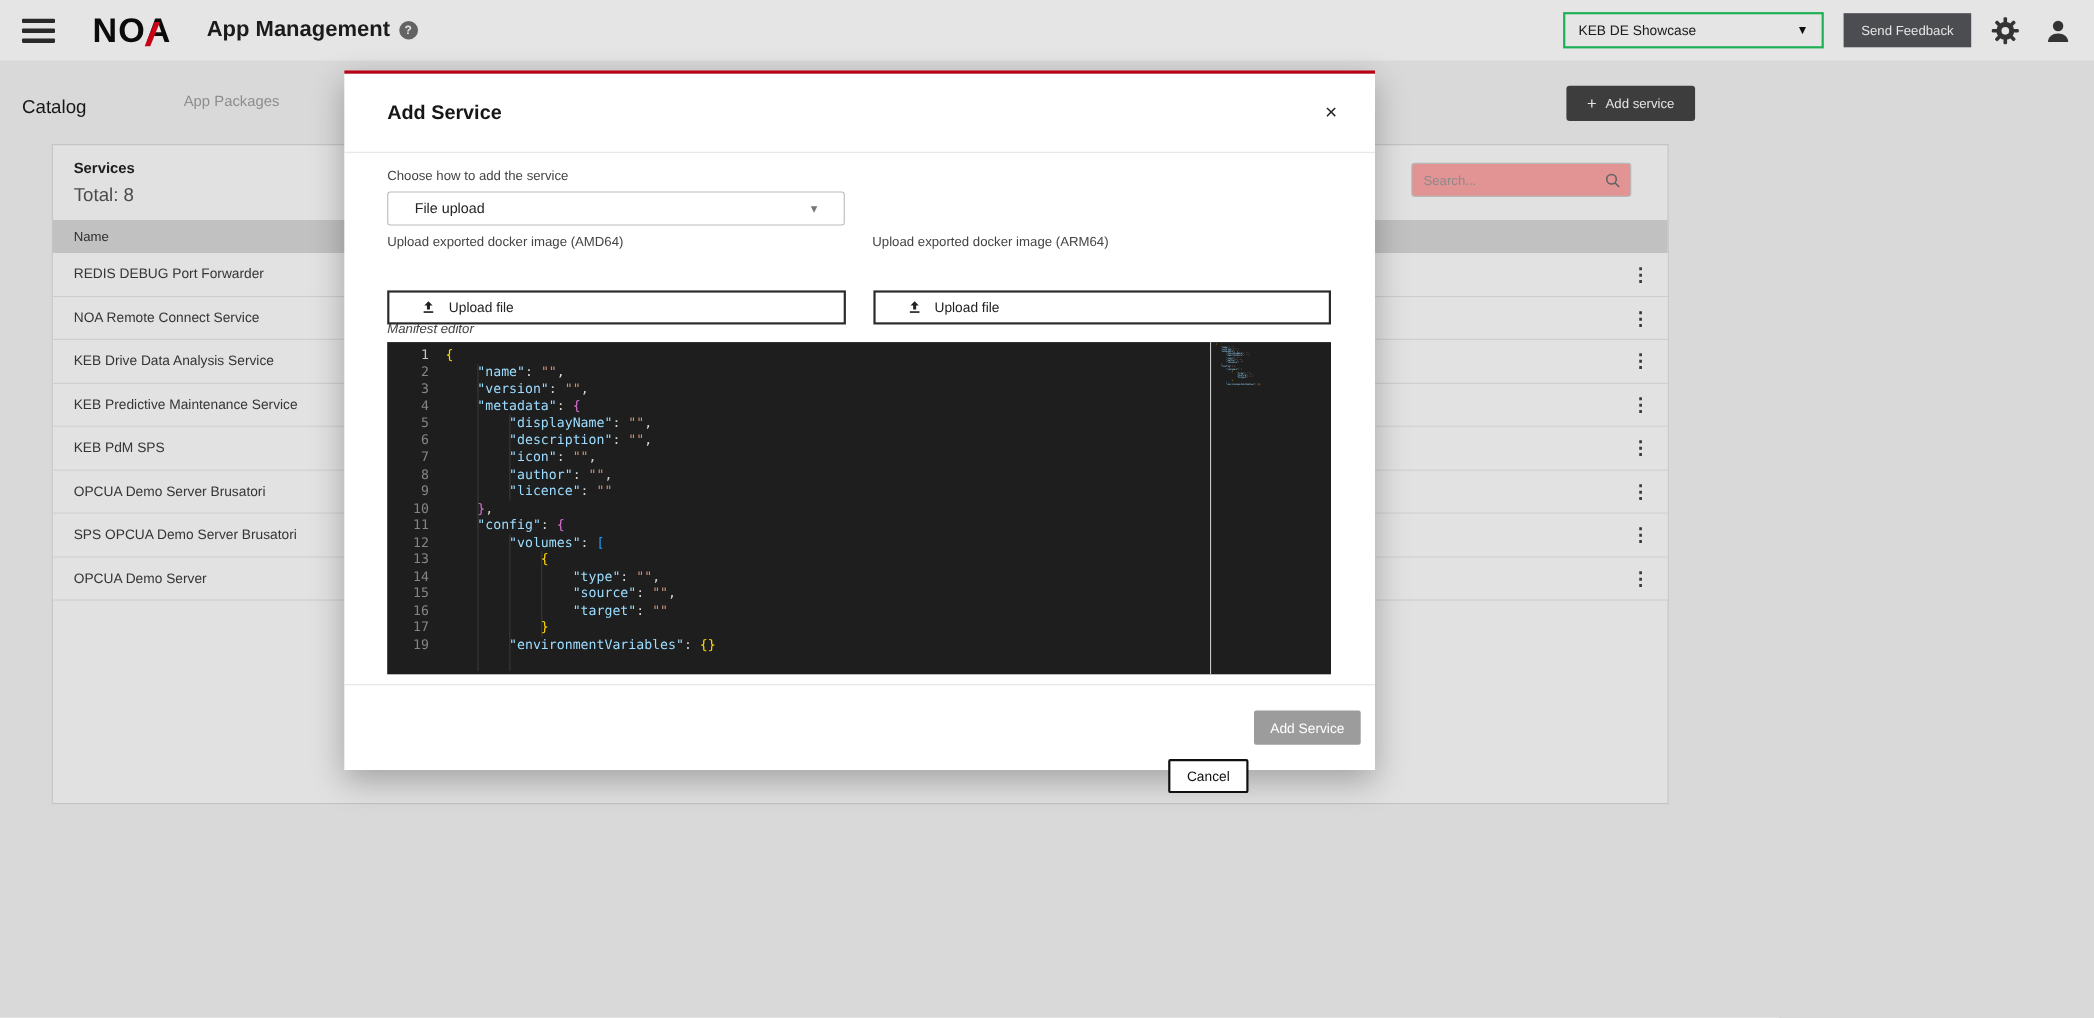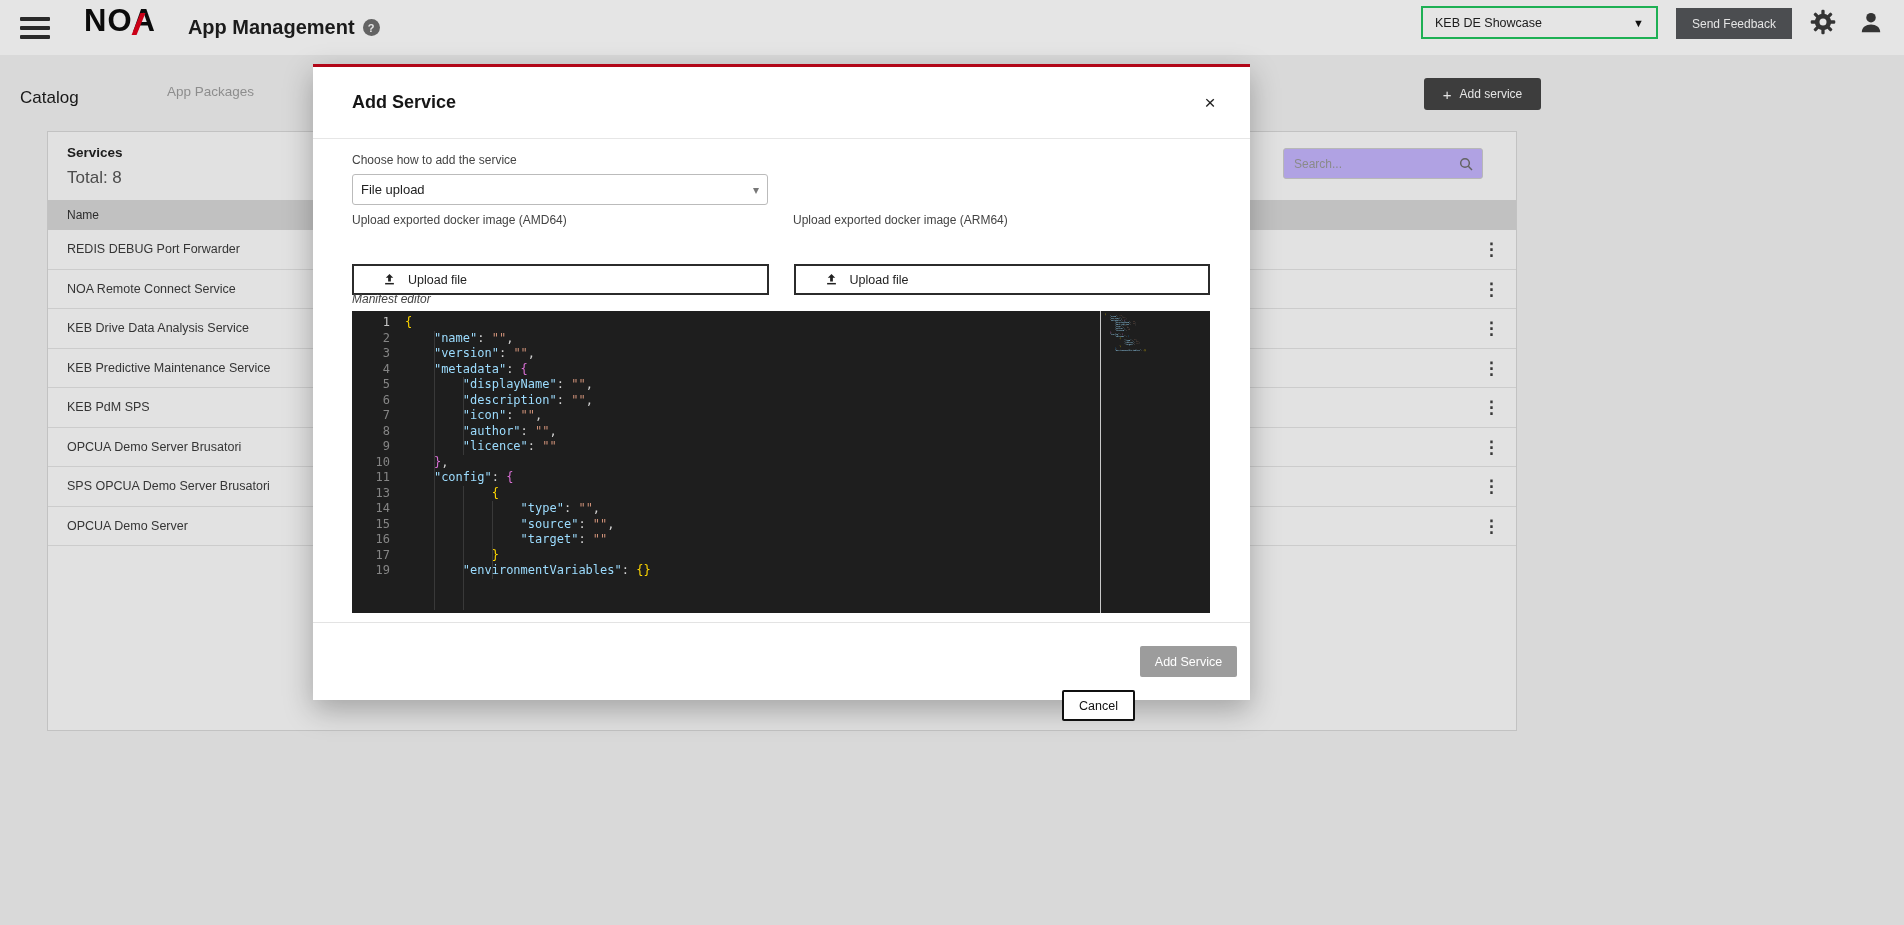--- a/index.html
+++ b/index.html
@@ -1,20 +1,20 @@
 <!DOCTYPE html>
 <html><head>
 <meta charset="utf-8">
 <style>
   * { margin:0; padding:0; box-sizing:border-box; }
   html,body { width:1904px; height:925px; overflow:hidden; }
   body { background:#f2f2f2; font-family:"Liberation Sans", sans-serif; color:#222; position:relative; }
 
   
-  .topbar { position:absolute; left:0; top:0; right:0; height:55px; background:#fff; display:flex; align-items:flex-end; padding:16px 16px; z-index:1; }
+  .topbar { position:absolute; left:0; top:0; right:0; height:55px; background:#fff; display:flex; align-items:center; padding:16px 16px; z-index:1; }
   .hamburger { width:30px; height:22px; display:flex; flex-direction:column; justify-content:space-between; cursor:pointer; margin-left:4px; }
   .hamburger span { display:block; height:4px; background:#2e2e2e; border-radius:1px; }
   .logo { margin-left:34px; font-weight:bold; font-size:31px; letter-spacing:1px; color:#0d0d0d; display:flex; align-items:center; }
   .logo .a { position:relative; display:inline-block; }
   .logo .a::after { content:""; position:absolute; left:3px; bottom:4px; width:5px; height:22px; background:#e2001a; transform:skewX(-22deg); }
   .app-title { margin-left:32px; font-size:20px; font-weight:bold; color:#1f1f1f; display:flex; align-items:center; gap:8px; }
   .help-badge { width:17px; height:17px; border-radius:50%; background:#6f6f6f; color:#fff; font-size:11px; font-weight:bold; display:flex; align-items:center; justify-content:center; }
   .topbar-spacer { flex:1; }
   .env-select { width:237px; height:33px; border:2px solid #22c55e; background:#fff; display:flex; align-items:center; padding:0 12px; font-size:12.5px; color:#222; cursor:pointer; }
   .env-select .arrow { margin-left:auto; font-size:11px; color:#111; }
@@ -25,21 +25,21 @@
   .page-heading { position:absolute; left:20px; top:88px; font-size:17px; font-weight:normal; color:#1a1a1a; }
   .tabs { position:absolute; left:140px; top:70px; height:46px; display:flex;gap:48px; }
   .tab { padding:0 27px; line-height:44px; font-size:13.5px; color:#9e9e9e; cursor:pointer; }
   .tab.active { color:#222; font-weight:bold; border-bottom:4px solid #3a3a3a; }
   .add-service-btn { position:absolute; left:1424px; top:78px; width:117px; height:32px; background:#454545; color:#fff; border:none; border-radius:3px; font-size:12px; font-family:inherit; display:flex; align-items:center; justify-content:center; gap:8px; cursor:pointer; }
   .add-service-btn .plus { font-size:15px; line-height:1; }
 
   .table-card { position:absolute; left:47px; top:131px; width:1470px; height:600px; background:#fbfbfb; border:1px solid #d8d8d8; }
   .tbl-title { position:absolute; left:19px; top:13px; font-size:13.5px; font-weight:bold; color:#222; }
   .tbl-total { position:absolute; left:19px; top:36px; font-size:17px; color:#555; }
-  .search-box { position:absolute; right:33px; top:16px; width:200px; height:31px; border:1px solid #ccc; border-radius:3px; background:#c4b5fd; display:flex; align-items:center; padding:0 8px 0 10px; }
+  .search-box { position:absolute; right:33px; top:16px; width:200px; height:31px; border:1px solid #ccc; border-radius:3px; background:#fca5a5; display:flex; align-items:center; padding:0 8px 0 10px; }
   .search-box input { flex:1; border:none; outline:none; font-size:12px; color:#444; font-family:inherit; background:transparent; }
   .search-box input::placeholder { color:#9a9a9a; }
   .tbl-header { position:absolute; left:0; right:0; top:68px; height:30px; background:#d7d7d7; line-height:30px; padding-left:19px; font-size:12px; color:#333; }
   .svc-rows { position:absolute; left:0; right:0; top:98px; }
   .svc-row { position:relative; height:39.5px; border-bottom:1px solid #e4e4e4; background:#fcfcfc; }
   .svc-name { position:absolute; left:19px; top:0; line-height:39.5px; font-size:12.5px; color:#3c3c3c; }
   .kebab { position:absolute; right:16px; top:0; line-height:39.5px; font-size:17px; color:#3f3f3f; cursor:pointer; font-weight:bold; }
 
   
   .overlay { position:absolute; inset:0; background:rgba(0,0,0,0.10); z-index:5; }
@@ -47,21 +47,21 @@
   .modal-header { position:relative; height:72px; border-bottom:1px solid #e6e6e6; }
   .modal-title { position:absolute; left:39px; top:25px; font-size:18px; font-weight:bold; color:#161616; }
   .modal-close { position:absolute; right:26px; top:22px; width:28px; height:28px; background:none; border:none; font-size:19px; color:#222; cursor:pointer; font-family:inherit; }
 
   .field-label { position:absolute; font-size:12px; color:#444; }
   .lbl-choose { left:39px; top:86px; }
   .lbl-amd64 { left:39px; top:146px; }
   .lbl-arm64 { left:480px; top:146px; }
   .lbl-manifest { left:39px; top:225px;font-style:italic; }
 
-  .method-select { position:absolute; left:39px; top:107px; width:416px; height:31px; border:1px solid #bbb; border-radius:3px; background:#fff; display:flex; align-items:center; padding:0 8px; font-size:13px; color:#222; cursor:pointer; }
+  .method-select { position:absolute; left:39px; top:107px; width:416px; height:31px; border:1px solid #bbb; border-radius:3px; background:#fff; display:flex; align-items:center; padding:0 24px; font-size:13px; color:#222; cursor:pointer; }
   .method-select .arrow { margin-left:auto; color:#777; font-size:12px; }
 
   .upload-row { position:absolute; left:39px; top:166px; width:858px; display:flex; gap:25px;margin-top:31px; }
   .upload-btn { flex:1; height:31px; background:#fff; border:2px solid #2b2b2b; display:flex; align-items:center; gap:11px; padding-left:28px; font-size:12.5px; color:#222; font-family:inherit; cursor:pointer; }
 
   .editor { position:absolute; left:39px; top:244px; width:858px; height:302px; background:#1e1e1e; font-family:"DejaVu Sans Mono", monospace; font-size:12px; overflow:hidden; cursor:text; }
   .ed-lines { position:absolute; left:0; top:4px; right:112px; }
   .ed-line { display:flex; height:15.5px; line-height:15.5px; white-space:pre; }
   .ed-ln { flex:0 0 38px; width:38px; text-align:right; color:#858585; }
   .ed-line:first-child .ed-ln { color:#c6c6c6; }
@@ -238,20 +238,21 @@
         <div class="ed-line"><span class="ed-ln">2</span><span class="ed-code"><span class="c-p">    </span><span class="c-k">"name"</span><span class="c-p">: </span><span class="c-s">""</span><span class="c-p">,</span></span></div>
         <div class="ed-line"><span class="ed-ln">3</span><span class="ed-code"><span class="c-p">    </span><span class="c-k">"version"</span><span class="c-p">: </span><span class="c-s">""</span><span class="c-p">,</span></span></div>
         <div class="ed-line"><span class="ed-ln">4</span><span class="ed-code"><span class="c-p">    </span><span class="c-k">"metadata"</span><span class="c-p">: </span><span class="c-b2">{</span></span></div>
         <div class="ed-line"><span class="ed-ln">5</span><span class="ed-code"><span class="c-p">        </span><span class="c-k">"displayName"</span><span class="c-p">: </span><span class="c-s">""</span><span class="c-p">,</span></span></div>
         <div class="ed-line"><span class="ed-ln">6</span><span class="ed-code"><span class="c-p">        </span><span class="c-k">"description"</span><span class="c-p">: </span><span class="c-s">""</span><span class="c-p">,</span></span></div>
         <div class="ed-line"><span class="ed-ln">7</span><span class="ed-code"><span class="c-p">        </span><span class="c-k">"icon"</span><span class="c-p">: </span><span class="c-s">""</span><span class="c-p">,</span></span></div>
         <div class="ed-line"><span class="ed-ln">8</span><span class="ed-code"><span class="c-p">        </span><span class="c-k">"author"</span><span class="c-p">: </span><span class="c-s">""</span><span class="c-p">,</span></span></div>
         <div class="ed-line"><span class="ed-ln">9</span><span class="ed-code"><span class="c-p">        </span><span class="c-k">"licence"</span><span class="c-p">: </span><span class="c-s">""</span></span></div>
         <div class="ed-line"><span class="ed-ln">10</span><span class="ed-code"><span class="c-p">    </span><span class="c-b2">}</span><span class="c-p">,</span></span></div>
         <div class="ed-line"><span class="ed-ln">11</span><span class="ed-code"><span class="c-p">    </span><span class="c-k">"config"</span><span class="c-p">: </span><span class="c-b2">{</span></span></div>
+        <div class="ed-line"><span class="ed-ln">12</span><span class="ed-code"><span class="c-p">        </span><span class="c-k">"volumes"</span><span class="c-p">: </span><span class="c-b3">[</span></span></div>
         <div class="ed-line"><span class="ed-ln">13</span><span class="ed-code"><span class="c-p">            </span><span class="c-b1">{</span></span></div>
         <div class="ed-line"><span class="ed-ln">14</span><span class="ed-code"><span class="c-p">                </span><span class="c-k">"type"</span><span class="c-p">: </span><span class="c-s">""</span><span class="c-p">,</span></span></div>
         <div class="ed-line"><span class="ed-ln">15</span><span class="ed-code"><span class="c-p">                </span><span class="c-k">"source"</span><span class="c-p">: </span><span class="c-s">""</span><span class="c-p">,</span></span></div>
         <div class="ed-line"><span class="ed-ln">16</span><span class="ed-code"><span class="c-p">                </span><span class="c-k">"target"</span><span class="c-p">: </span><span class="c-s">""</span></span></div>
         <div class="ed-line"><span class="ed-ln">17</span><span class="ed-code"><span class="c-p">            </span><span class="c-b1">}</span></span></div>
         <div class="ed-line"><span class="ed-ln">19</span><span class="ed-code"><span class="c-p">        </span><span class="c-k">"environmentVariables"</span><span class="c-p">: </span><span class="c-b1">{}</span></span></div>
       </div>
     <div class="guide" style="left:82px;  top:19.5px;  height:279px;"></div>
     <div class="guide" style="left:111px; top:66px;    height:77.5px;"></div>
     <div class="guide" style="left:111px; top:174.5px; height:124px;"></div>

